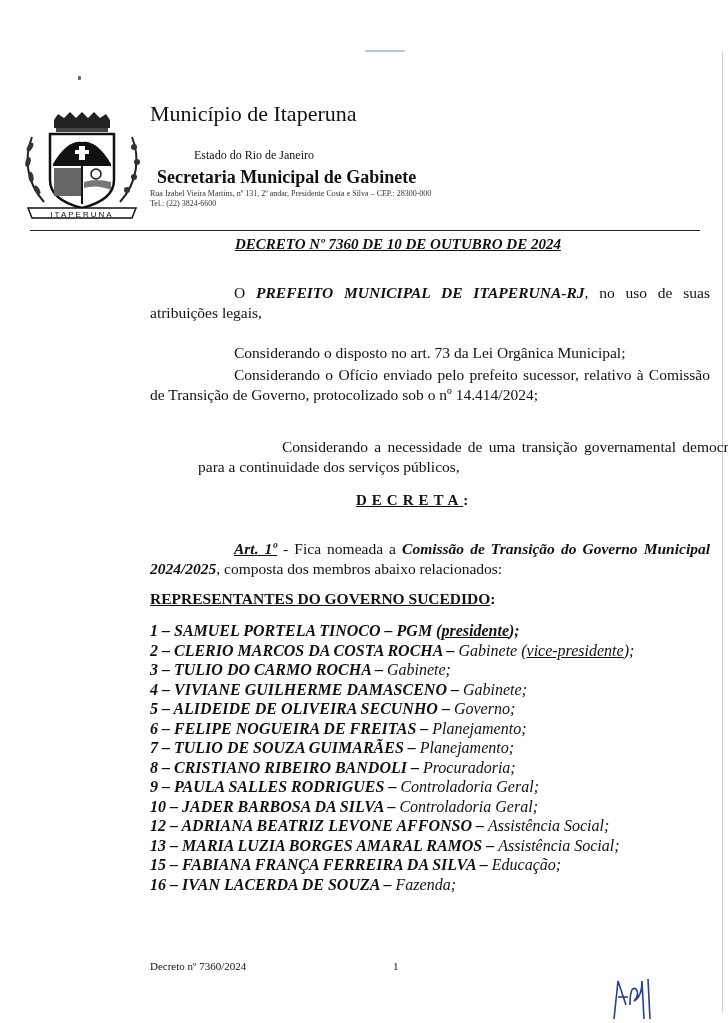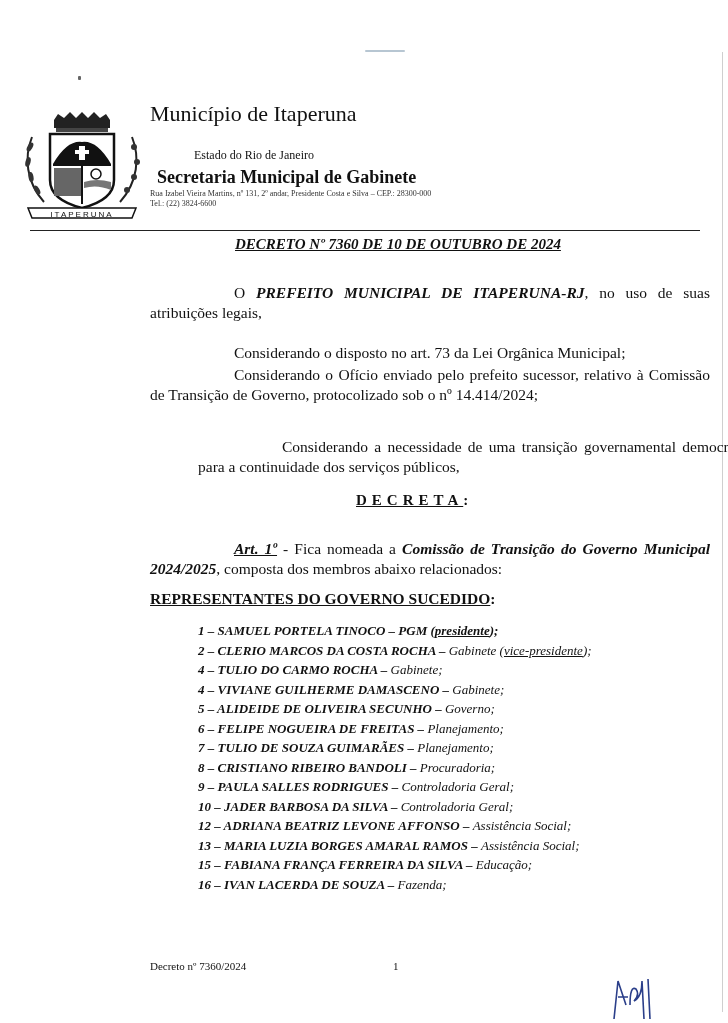--- a/index.html
+++ b/index.html
@@ -28,21 +28,21 @@
   .p3 { top: 365px; }
   .p4 { top: 437px; margin-left: 48px; }
   .decreta { left: 356px; top: 492px; font-size: 15px; font-weight: bold; letter-spacing: 5px; }
   .decreta .u { text-decoration: underline; }
   .p5 { top: 531px; margin-top: 8px; }
   .b-it { font-weight: bold; font-style: italic; }
   .section-head { left: 150px; top: 590px; font-size: 15.5px; font-weight: bold; }
   .section-head .u { text-decoration: underline; }
 
   .members { left: 150px; top: 621px; width: 570px; margin: 0; padding: 0; list-style: none; }
-  .members li { font-size: 13px; line-height: 19.5px; font-style: italic; white-space: nowrap; margin-left: 48px; }
+  .members li { font-size: 16px; line-height: 19.5px; font-style: italic; white-space: nowrap; }
   .members .nm { font-weight: bold; }
   .members .u { text-decoration: underline; }
 
   .footer-left { left: 150px; top: 960px; font-size: 11px; }
   .footer-page { left: 393px; top: 960px; font-size: 11px; }
   .signature { left: 608px; top: 975px; width: 50px; height: 45px; }
 </style>
 </head>
 <body>
 
@@ -119,21 +119,21 @@
   <span class="indent"></span><span class="b-it" style="text-decoration:underline">Art. 1º</span><span> - Fica nomeada a </span><span class="b-it">Comissão de Transição do Governo Municipal 2024/2025</span><span>, composta dos membros abaixo relacionados:</span>
 </div>
 
 <div class="abs section-head">
   <span class="u">REPRESENTANTES DO GOVERNO SUCEDIDO</span><span>:</span>
 </div>
 
 <ul class="abs members" id="members">
     <li><span class="nm">1 – SAMUEL PORTELA TINOCO – </span><span class="nm">PGM</span><span class="nm"> (</span><span class="u nm">presidente</span><span class="nm">);</span></li>
     <li><span class="nm">2 – CLERIO MARCOS DA COSTA ROCHA – </span><span>Gabinete</span><span> (</span><span class="u">vice-presidente</span><span>);</span></li>
-    <li><span class="nm">4 – TULIO DO CARMO ROCHA – </span><span>Gabinete</span><span>;</span></li>
+    <li><span class="nm">3 – TULIO DO CARMO ROCHA – </span><span>Gabinete</span><span>;</span></li>
     <li><span class="nm">4 – VIVIANE GUILHERME DAMASCENO – </span><span>Gabinete</span><span>;</span></li>
     <li><span class="nm">5 – ALIDEIDE DE OLIVEIRA SECUNHO – </span><span>Governo</span><span>;</span></li>
     <li><span class="nm">6 – FELIPE NOGUEIRA DE FREITAS – </span><span>Planejamento</span><span>;</span></li>
     <li><span class="nm">7 – TULIO DE SOUZA GUIMARÃES – </span><span>Planejamento</span><span>;</span></li>
     <li><span class="nm">8 – CRISTIANO RIBEIRO BANDOLI – </span><span>Procuradoria</span><span>;</span></li>
     <li><span class="nm">9 – PAULA SALLES RODRIGUES – </span><span>Controladoria Geral</span><span>;</span></li>
     <li><span class="nm">10 – JADER BARBOSA DA SILVA – </span><span>Controladoria Geral</span><span>;</span></li>
     <li><span class="nm">12 – ADRIANA BEATRIZ LEVONE AFFONSO – </span><span>Assistência Social</span><span>;</span></li>
     <li><span class="nm">13 – MARIA LUZIA BORGES AMARAL RAMOS – </span><span>Assistência Social</span><span>;</span></li>
     <li><span class="nm">15 – FABIANA FRANÇA FERREIRA DA SILVA – </span><span>Educação</span><span>;</span></li>

